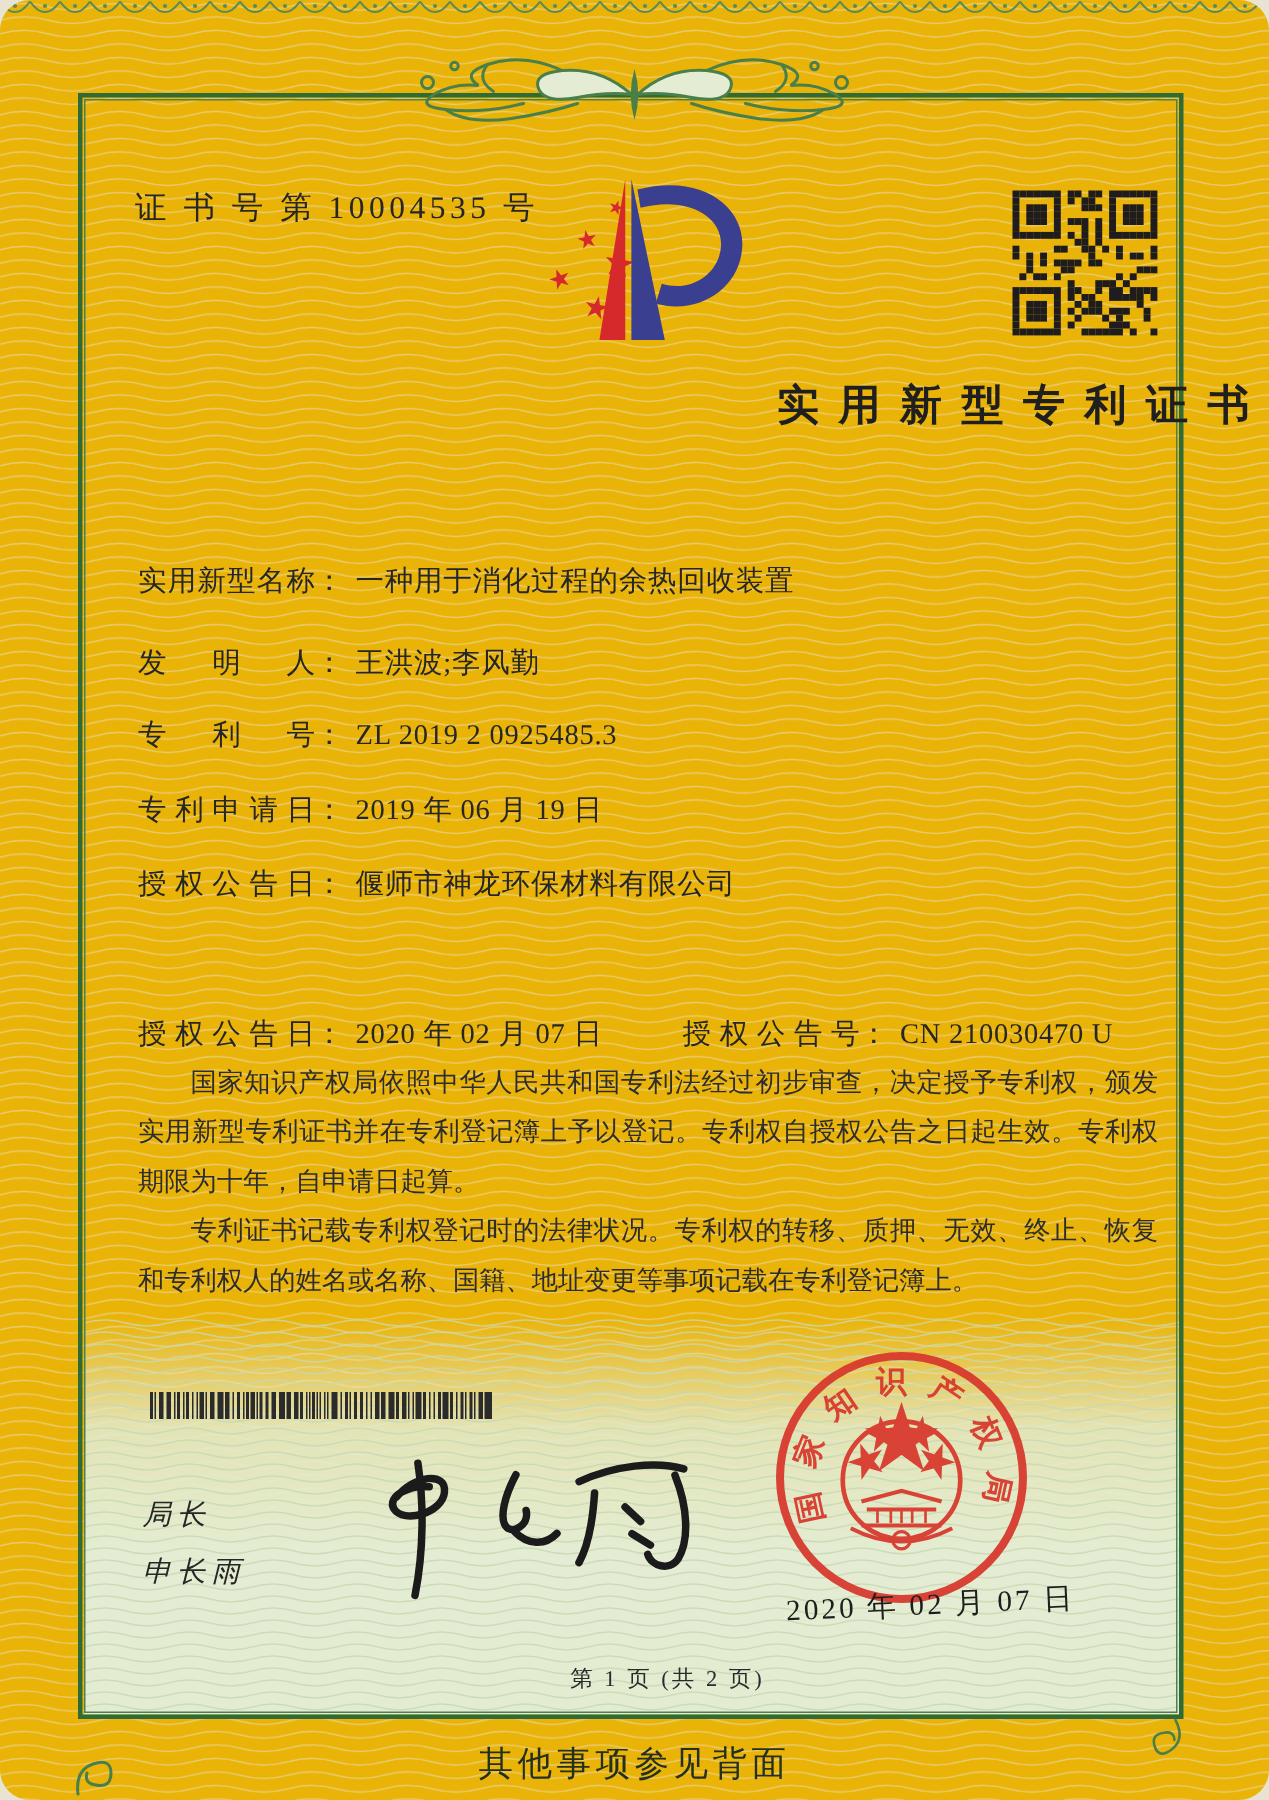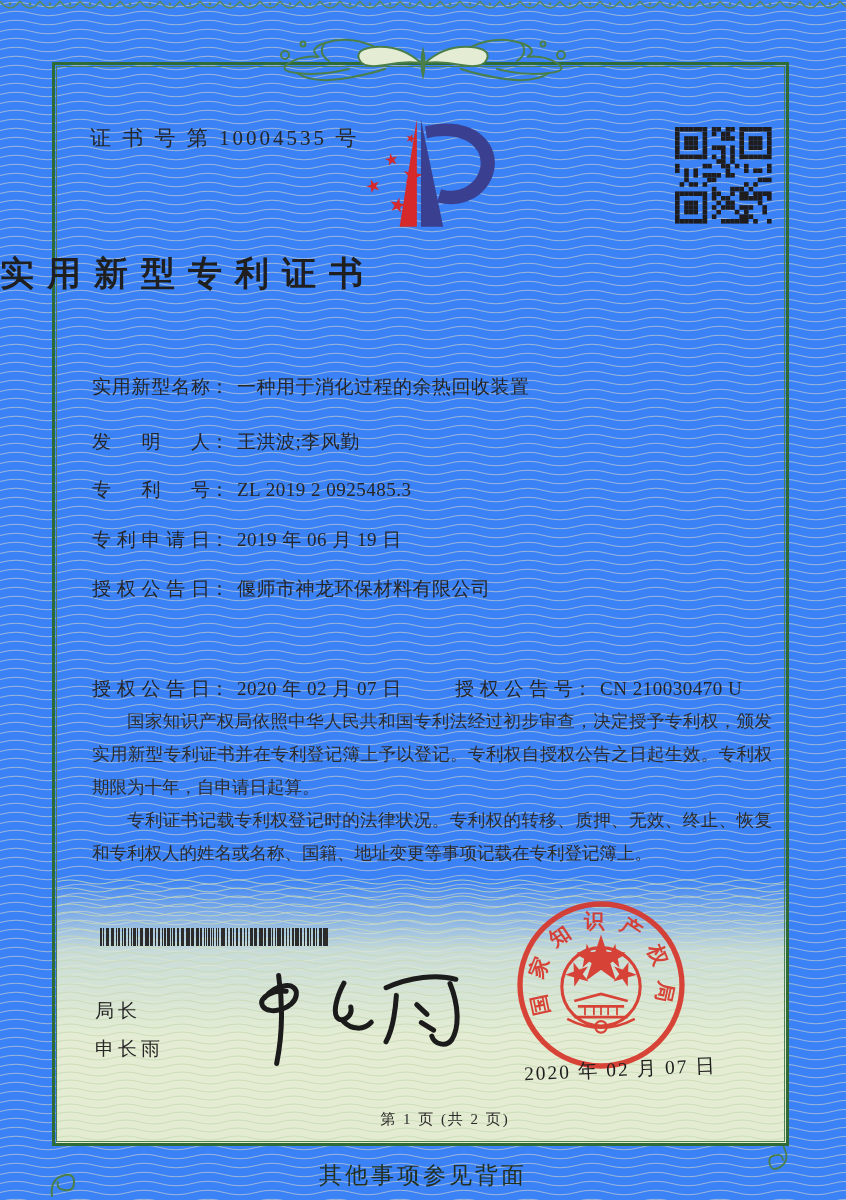--- a/index.html
+++ b/index.html
@@ -1,53 +1,53 @@
 <!DOCTYPE html>
 <html><head>
 <meta charset="utf-8">
 <style>
   html,body{margin:0;padding:0;background:#e9e4d2;}
   .page{position:relative;width:846px;height:1200px;margin:0 auto;overflow:hidden;
-        background:#3b82f6;color:#262626;
-        font-family:"Liberation Serif","DejaVu Serif",serif;}
+        background:#eab308;color:#262626;
+        font-family:"Liberation Serif","DejaVu Serif",serif;border-radius:20px;}
   svg{display:block}
   
   .bg-waves{position:absolute;left:0;top:0;opacity:.55;}
   .green-zone{position:absolute;left:56px;top:878px;width:732px;height:265px;
         background:linear-gradient(180deg,rgba(227,237,213,0) 0%,rgba(226,236,211,.85) 28%,#e4edd3 60%,#e3ecd1 100%);}
   .green-zone svg{opacity:.8}
   
   .frame{position:absolute;left:52px;top:62px;width:737px;height:1084px;box-sizing:border-box;
         border:3px solid #2f6b37;}
   .frame::after{content:"";position:absolute;inset:1px;border:1px solid #4d8152;}
   .lace{position:absolute;left:0;top:0;}
   .ornament{position:absolute;left:263px;top:31px;width:320px;height:64px;}
   .swirl{position:absolute;}
   .swirl-left{left:46px;top:1170px;width:34px;height:30px;}
   .swirl-right{left:764px;top:1146px;width:28px;height:26px;transform:rotate(160deg);}
   
   .cert-no{position:absolute;left:90px;top:124px;font-size:21px;letter-spacing:3px;}
   .logo{position:absolute;left:352px;top:112px;width:152px;height:124px;}
   .qr{position:absolute;left:672px;top:124px;width:103px;height:103px;}
-  .title{position:absolute;left:0;right:0;top:251px;text-align:left;
-        font-size:34px;font-weight:bold;letter-spacing:13px;color:#1f1f1f;}
+  .title{position:absolute;left:0;right:0;top:251px;text-align:right;
+        font-size:28px;font-weight:bold;letter-spacing:13px;color:#1f1f1f;}
   
   .fields{position:absolute;left:92px;top:374px;width:690px;height:330px;font-size:19px;font-family:Liberation Serif, serif;}
   .frow{position:absolute;left:0;white-space:nowrap;}
   .flabel{display:inline-block;width:118px;text-align:justify;text-align-last:justify;}
   .fcolon{display:inline-block;margin-right:8px;}
   .fvalue{letter-spacing:.5px;}
   .grant-no{position:absolute;left:363px;top:0;}
   
   .paras{position:absolute;left:92px;top:705px;width:680px;font-size:17.5px;
         line-height:33px;text-align:justify;color:#2d2d2d;}
   .paras p{margin:0;text-indent:2em;}
   
   .barcode{position:absolute;left:100px;top:928px;width:230px;height:18px;}
-  .signer{position:absolute;left:95px;top:992px;font-size:19px;line-height:38px;letter-spacing:4px;}
+  .signer{position:absolute;left:95px;top:992px;font-size:19px;line-height:38px;letter-spacing:4px;font-style:italic;}
   .signature{position:absolute;left:225px;top:958px;width:250px;height:112px;transform:rotate(-2deg);}
   .seal{position:absolute;left:512px;top:896px;width:178px;height:178px;opacity:.93;}
   .seal-date{position:absolute;left:524px;top:1056px;font-size:19.5px;letter-spacing:2px;transform:rotate(-2.5deg);color:#1d1d1d;}
   .page-info{position:absolute;left:0;right:0;top:1110px;text-align:center;font-size:15px;letter-spacing:2px;color:#2a2a2a;padding-left:44px;}
   .back-note{position:absolute;left:0;right:0;top:1160px;text-align:center;font-size:23px;letter-spacing:3px;color:#23301f;}
 </style>
 </head>
 <body>
 
 <div class="page">

